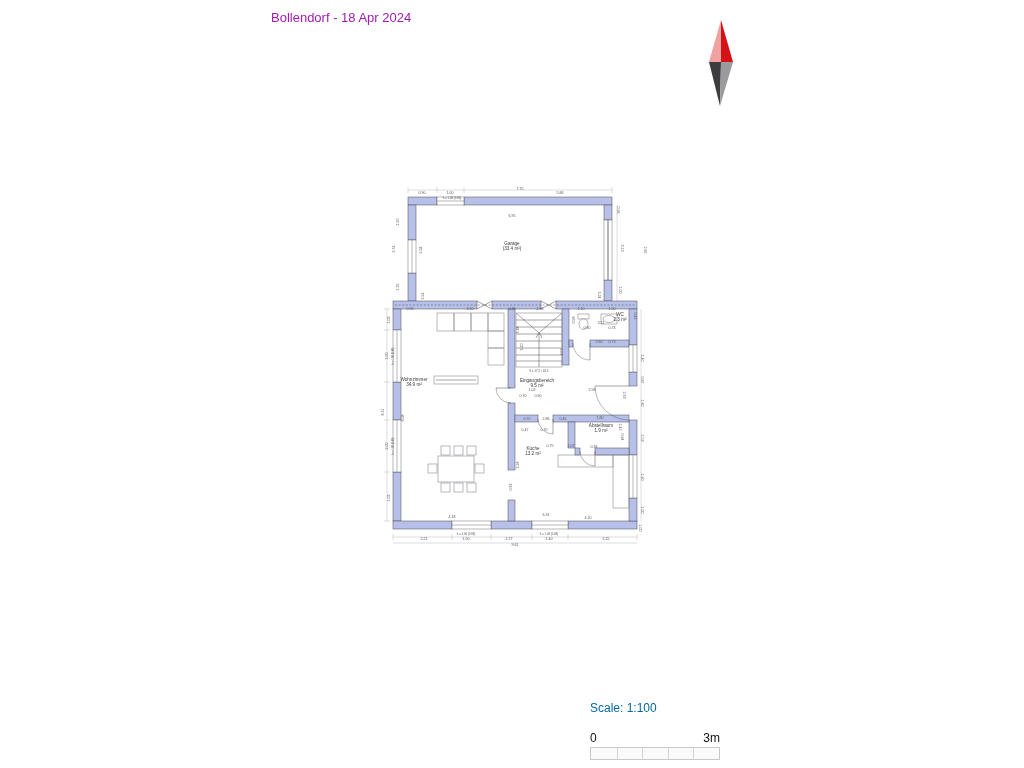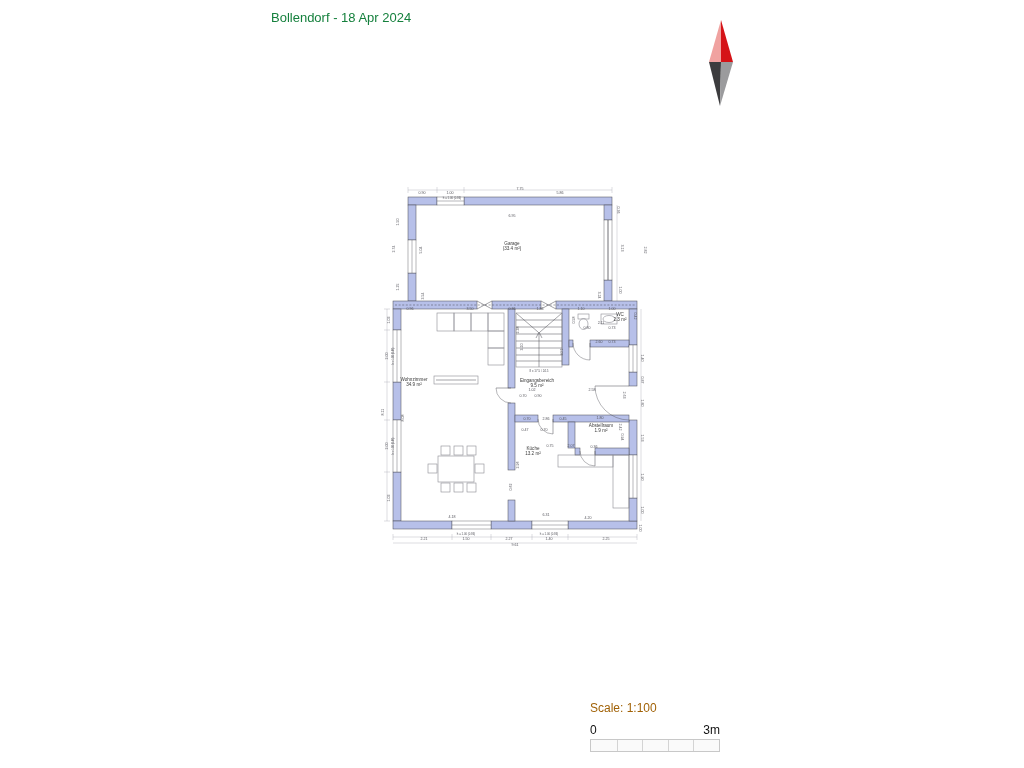--- a/index.html
+++ b/index.html
@@ -1,21 +1,21 @@
 <!DOCTYPE html>
 <html><head>
 <meta charset="utf-8">
 <style>
   html,body{margin:0;padding:0;background:#ffffff;width:1024px;height:768px;overflow:hidden;
     font-family:"Liberation Sans", sans-serif;}
   .page{position:relative;width:1024px;height:768px;background:#fff;}
-  .title{position:absolute;left:271px;top:10px;font-size:13px;color:#15803d;}
+  .title{position:absolute;left:271px;top:10px;font-size:13px;color:#a21caf;}
   svg.overlay{position:absolute;left:0;top:0;width:1024px;height:768px;}
   .scalebox{position:absolute;left:590px;top:701px;width:130px;}
-  .scale-label{font-size:12px;color:#a16207;margin-bottom:8px;}
+  .scale-label{font-size:12px;color:#0369a1;margin-bottom:16px;}
   .scale-nums{position:relative;height:14px;font-size:12px;color:#111;}
   .scale-zero{position:absolute;left:0;top:0;}
   .scale-max{position:absolute;right:0;top:0;}
   .ruler{position:relative;margin-top:2px;height:13px;border:1px solid #c8c8c8;background:#fafafa;box-sizing:border-box;}
   .ruler .tick{position:absolute;top:0;bottom:0;width:1px;background:#d4d4d4;}
 </style>
 </head>
 <body>
 
 <div class="page">

